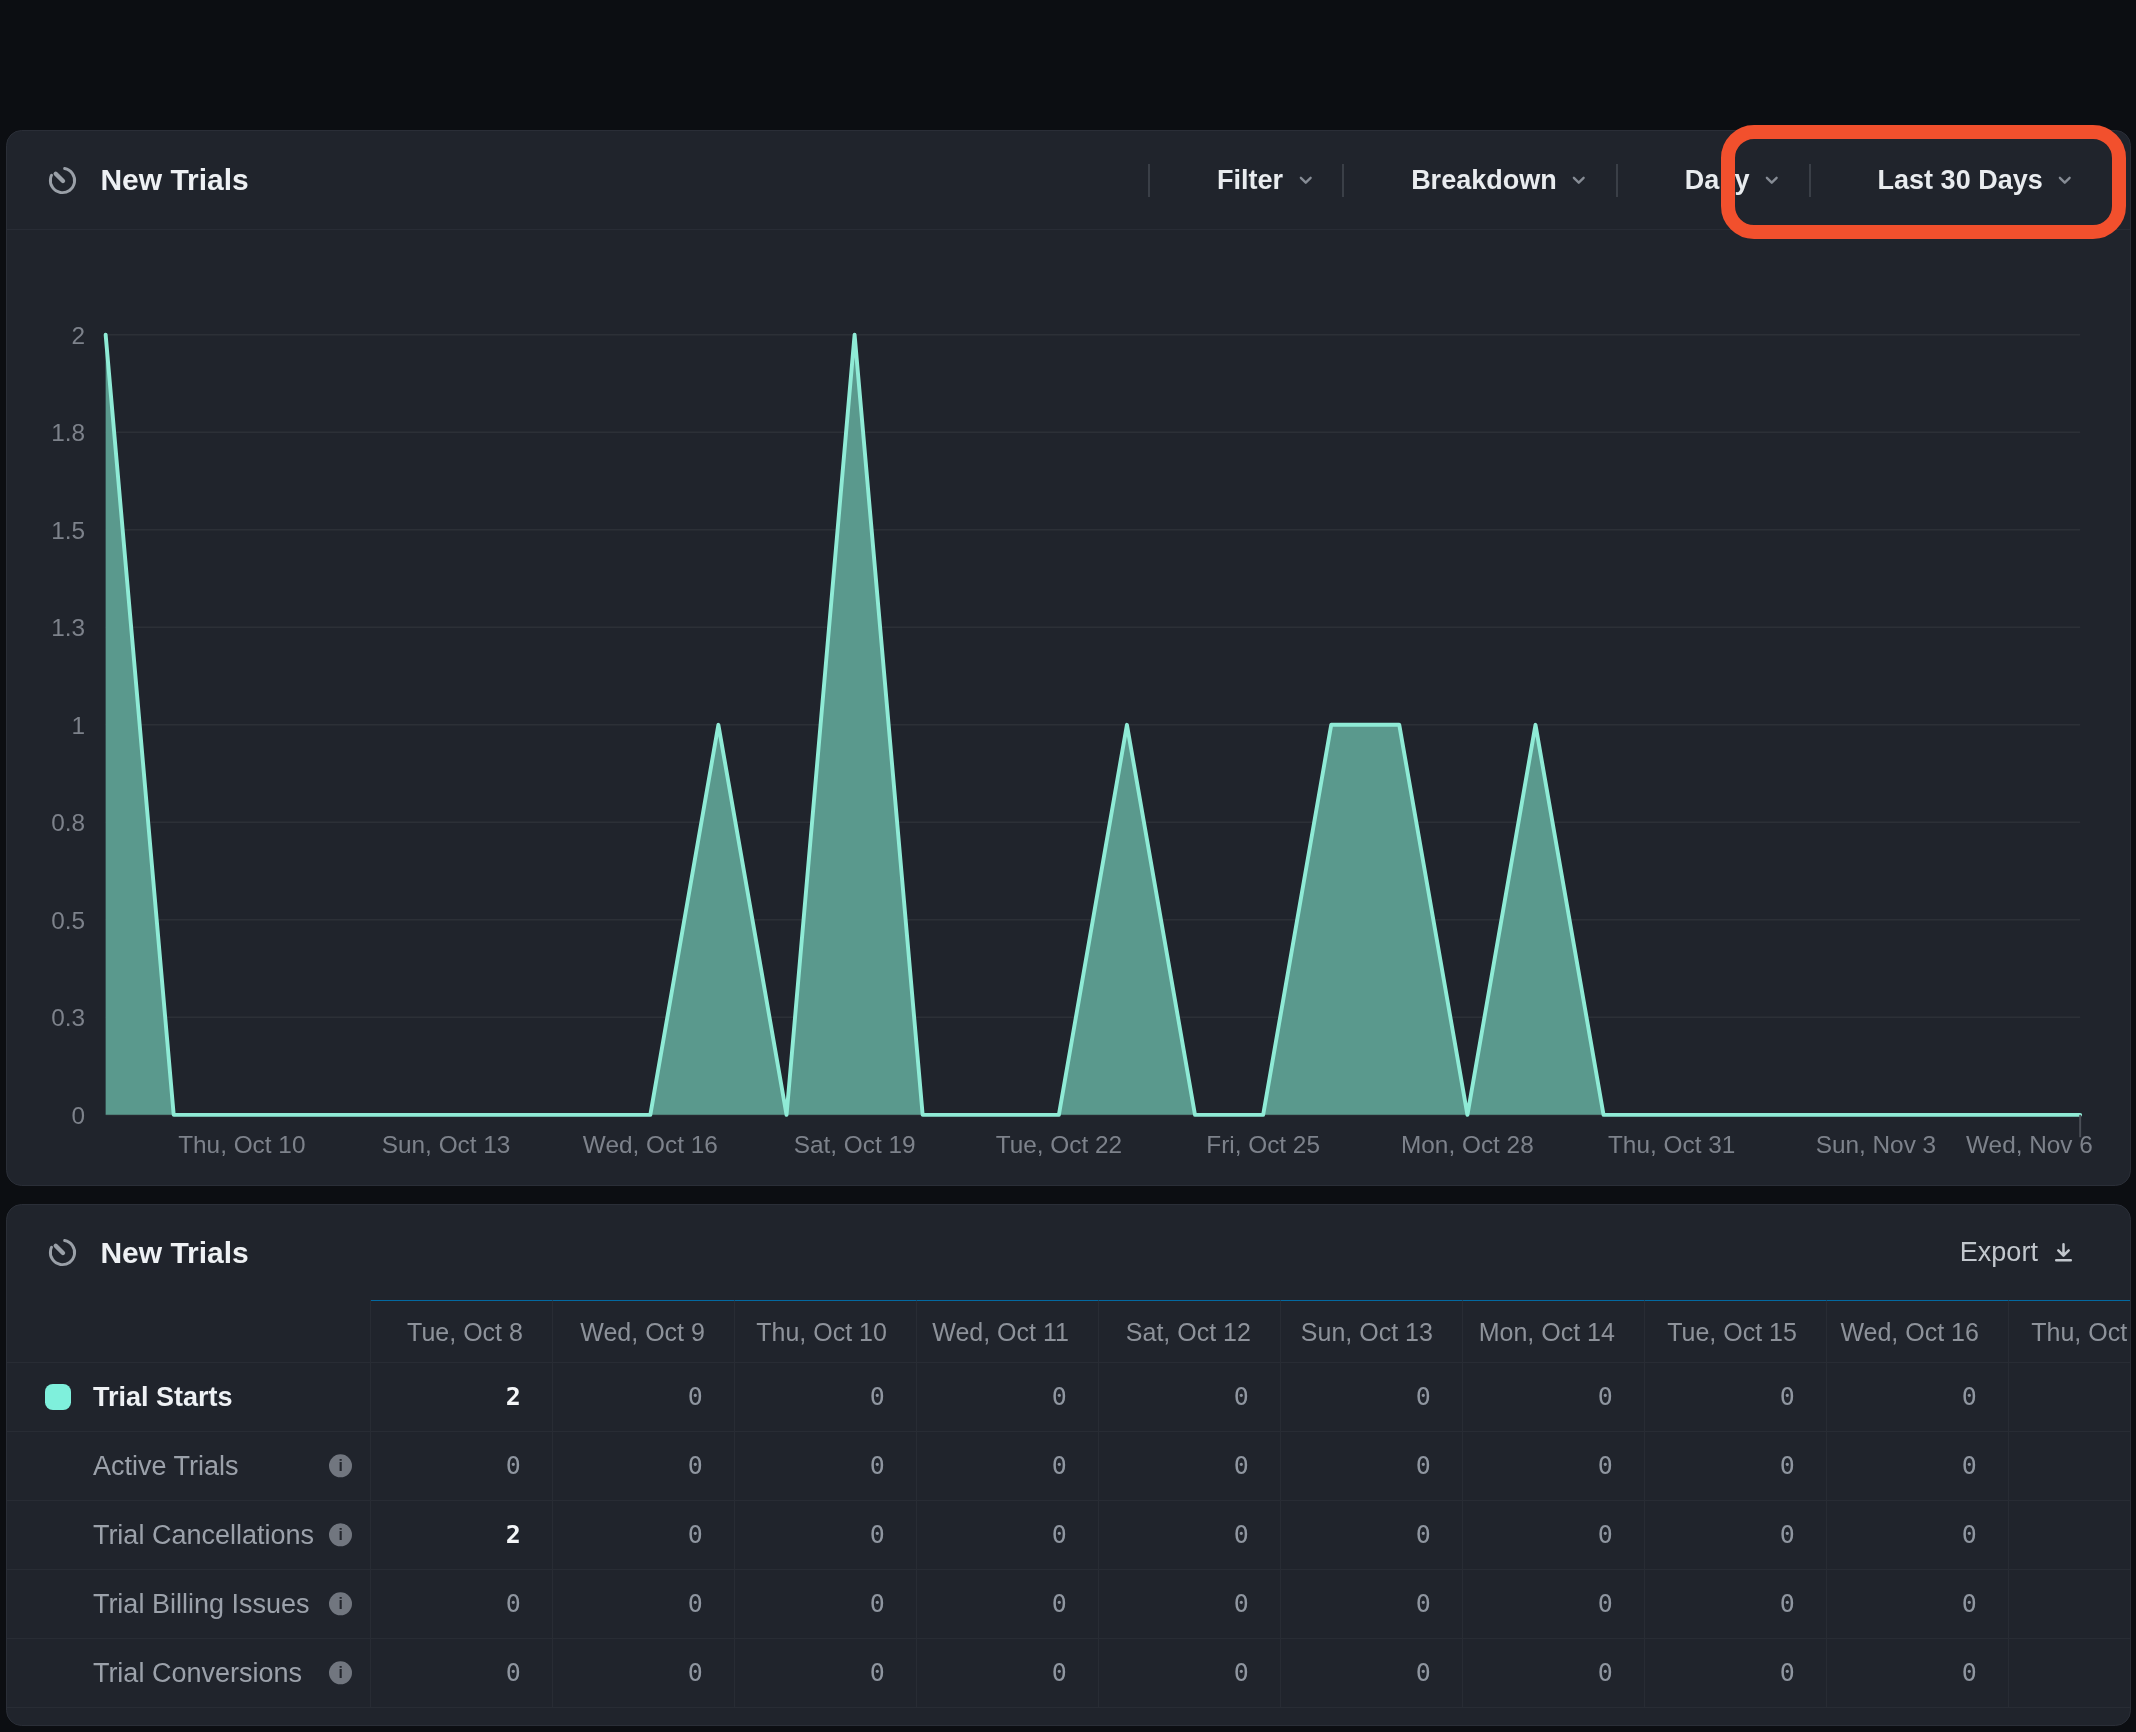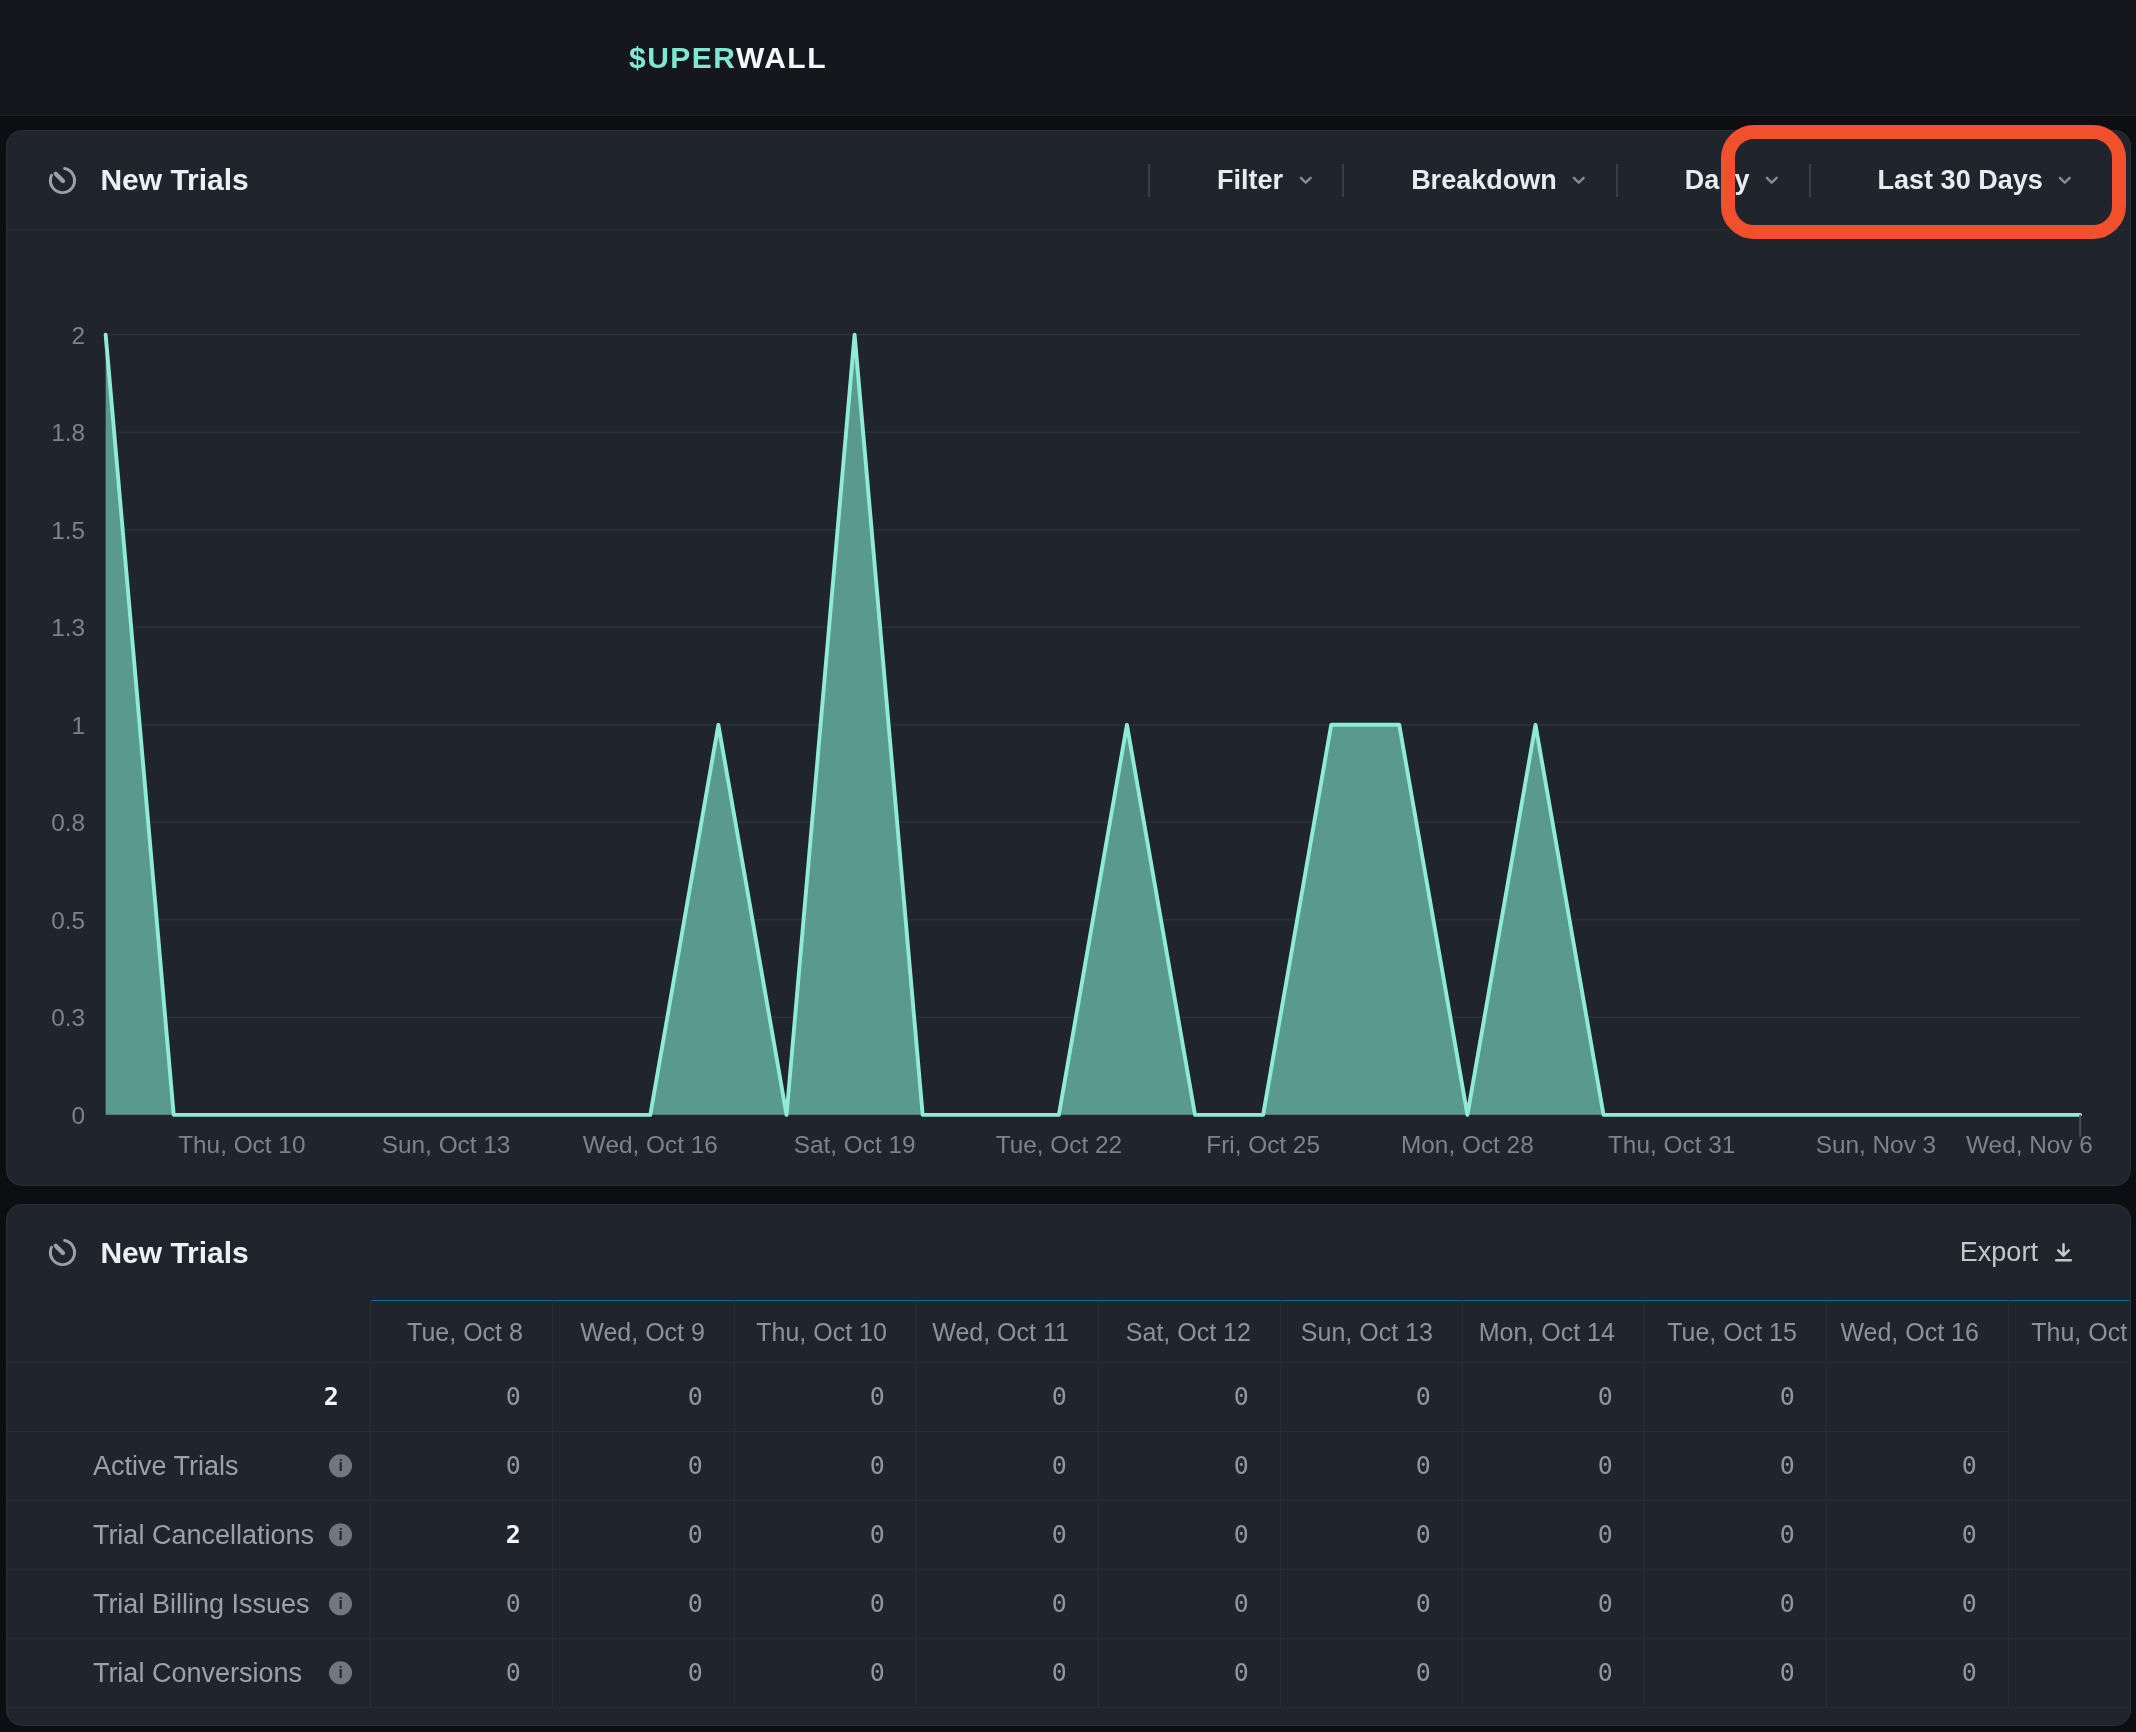--- a/index.html
+++ b/index.html
@@ -66,25 +66,20 @@
   .val-cell{height:69px;line-height:68px;font-family:"DejaVu Sans Mono",monospace;font-size:25px;
             color:#8f96a0;text-align:right;padding-right:31px;
             border-bottom:1px solid #282c34;border-right:1px solid #282c34;}
   .val-cell.hot{color:#f4f6f8;font-weight:700;}
 </style>
 </head>
 <body>
 
 <div id="app">
 
-  <div class="topbar">
-    <div class="logo">
-      <span class="lp">$UPER</span><span class="ls">WALL</span>
-    </div>
-  </div>
 
   <div class="card" id="chart-card">
     <div class="card-header">
       <div class="card-title">
         <svg class="timer-ic" viewBox="0 0 34 34">
           <circle cx="17" cy="17" r="12.5" fill="none" stroke="#9aa0a8" stroke-width="3" stroke-dasharray="62 16.5" stroke-linecap="round" transform="rotate(-80 17 17)"></circle>
           <line x1="17.5" y1="17.5" x2="10" y2="10" stroke="#9aa0a8" stroke-width="4.5" stroke-linecap="round"></line>
         </svg>
         <span>New Trials</span>
       </div>
@@ -182,20 +177,21 @@
           <div class="hdr-cell">Thu, Oct 10</div>
           <div class="hdr-cell">Wed, Oct 11</div>
           <div class="hdr-cell">Sat, Oct 12</div>
           <div class="hdr-cell">Sun, Oct 13</div>
           <div class="hdr-cell">Mon, Oct 14</div>
           <div class="hdr-cell">Tue, Oct 15</div>
           <div class="hdr-cell">Wed, Oct 16</div>
           <div class="hdr-cell">Thu, Oct 17</div>
         </div>
         <div class="grid-row">
+          <div class="lbl-cell primary"><span class="swatch" style="background: rgb(127, 240, 220);"></span><span>Trial Starts</span></div>
           <div class="val-cell hot">2</div>
           <div class="val-cell">0</div>
           <div class="val-cell">0</div>
           <div class="val-cell">0</div>
           <div class="val-cell">0</div>
           <div class="val-cell">0</div>
           <div class="val-cell">0</div>
           <div class="val-cell">0</div>
           <div class="val-cell">0</div>
           <div class="val-cell"></div>

